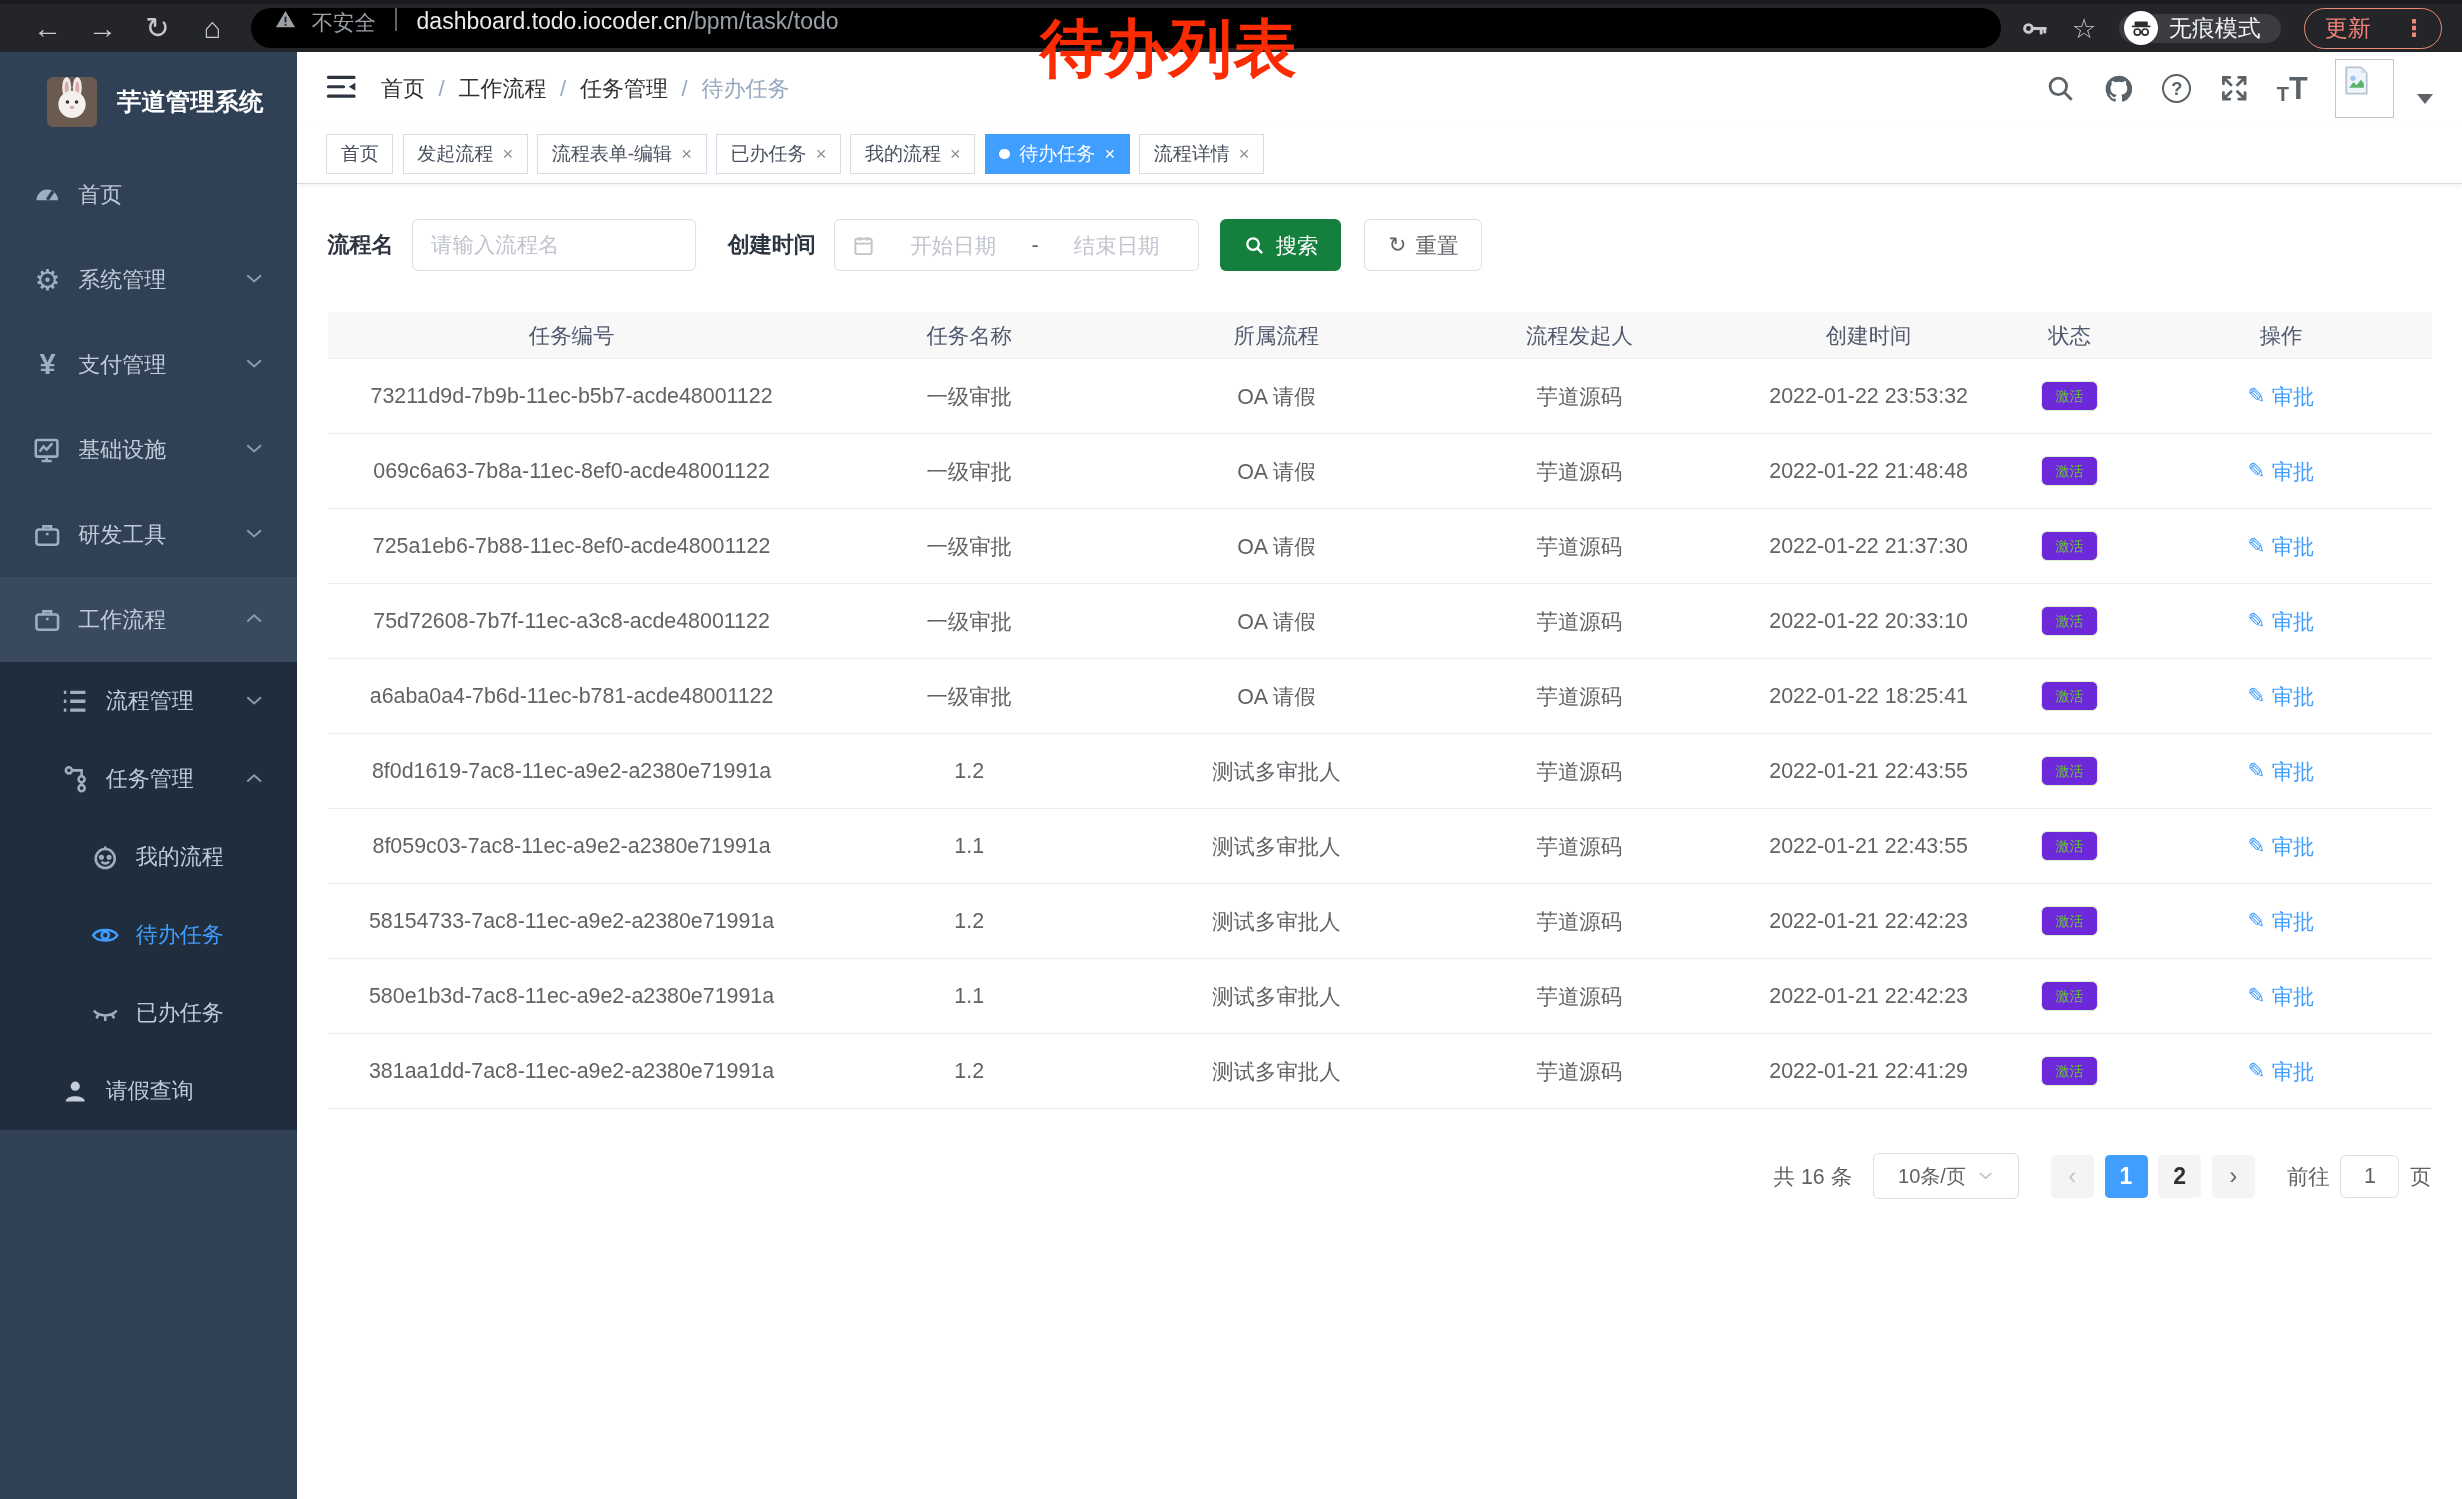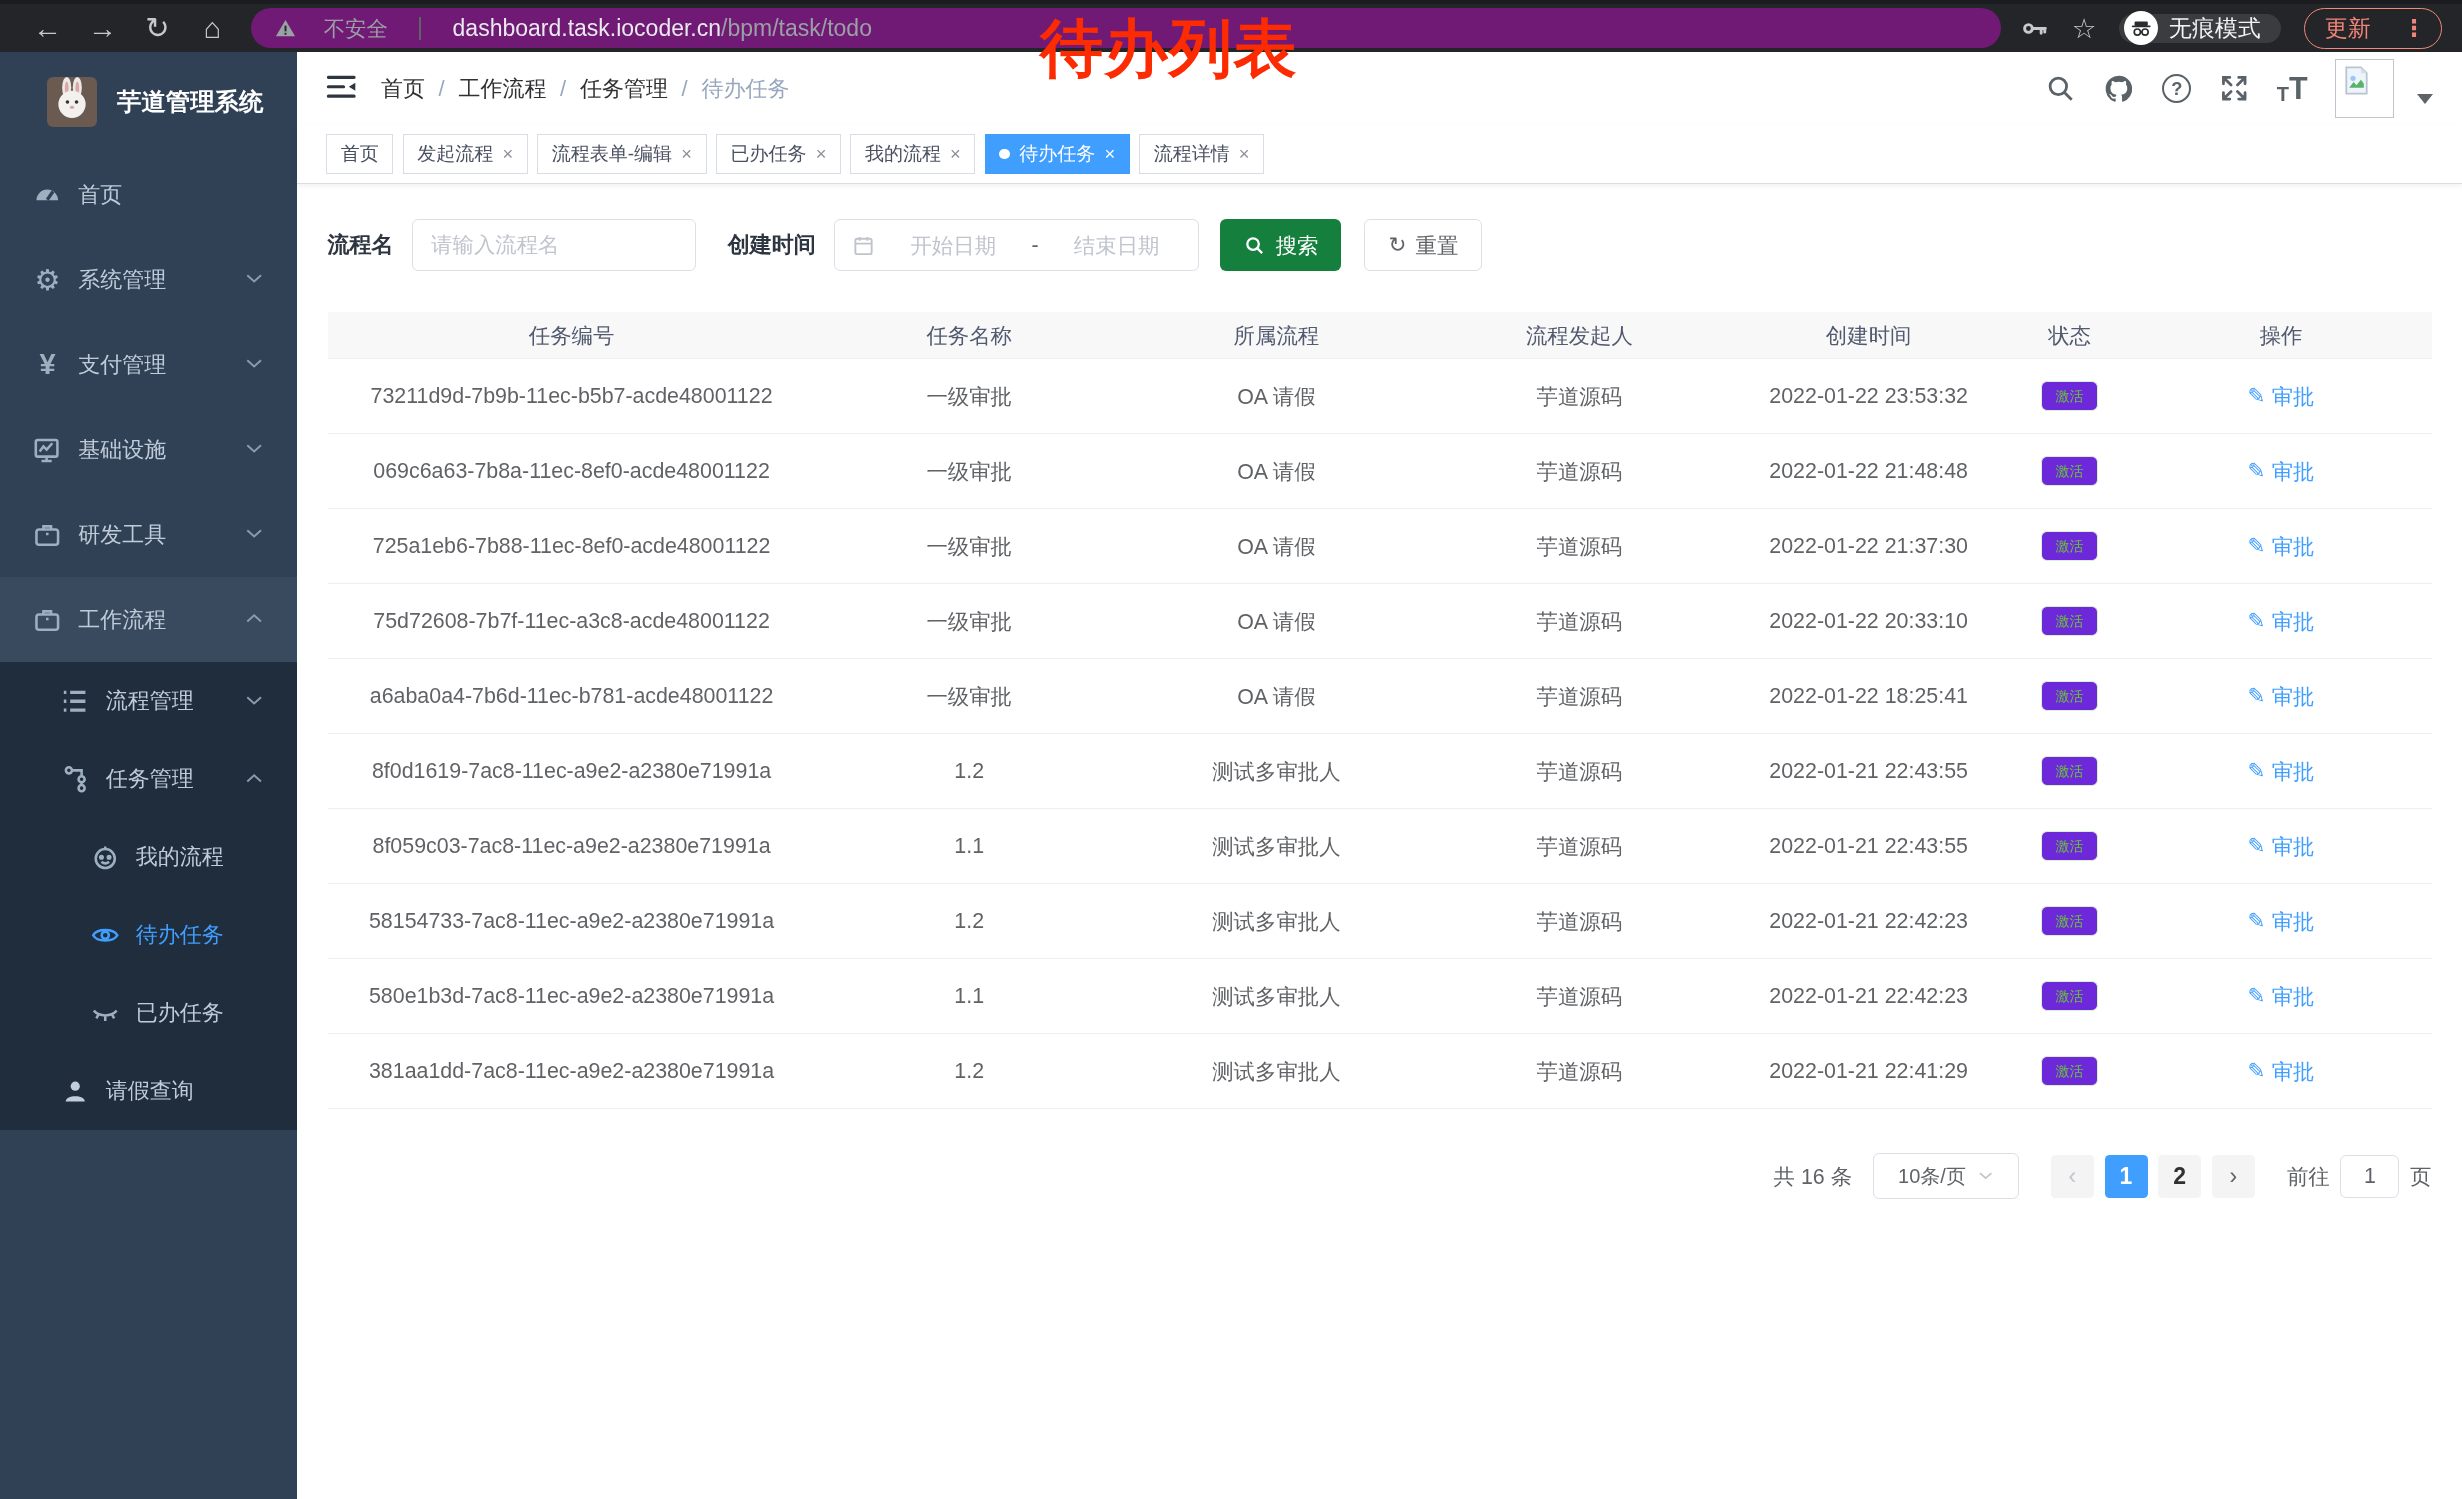--- a/index.html
+++ b/index.html
@@ -3,22 +3,22 @@
 <meta charset="utf-8">
 <style>
   * { margin:0; padding:0; box-sizing:border-box; }
   html,body { width:2462px; height:1500px; overflow:hidden;
     font-family:"Liberation Sans","DejaVu Sans",sans-serif; background:#fff; }
 
   
   .browser-bar { height:52px; background:#242528; border-top:4.6px solid #1b1c1f;
     display:flex; align-items:center; padding:0 20px; position:relative; z-index:5; }
   .nav-ic { width:55px; text-align:center; font-size:29px; color:#c6c8cb; cursor:pointer; }
-  .url-pill { flex:1; height:40px; margin:0 18.3px 0 10.7px; background:#701a75; border-radius:20px;
-    display:flex; align-items:center; padding:0 23px; gap:27px; }
+  .url-pill { flex:1; height:40px; margin:0 18.3px 0 10.7px; background:#000000; border-radius:20px;
+    display:flex; padding:0 23px; gap:15px; }
   .warn-tri { flex:none; }
   .sec-label { color:#9aa0a6; font-size:21.4px; }
   .pill-div { width:1.5px; height:23px; background:#5f6368; margin:0 4.6px; }
   .url-host { color:#e8eaed; font-size:23px; }
   .url-path { color:#9aa0a6; font-size:23px; }
   .chrome-right { display:flex; align-items:center; gap:23px; flex:none; }
   .key-ic,.star-ic { color:#c8cacd; font-size:27.5px; }
   .incog-badge { height:29px; background:#3b3c40; border-radius:20.6px; display:flex;
     align-items:center; gap:10.7px; padding:0 20px 0 4.6px; }
   .incog-circle { width:34px; height:34px; border-radius:50%; background:#fff;
@@ -143,21 +143,21 @@
   <span class="nav-ic">↻</span>
   <span class="nav-ic">⌂</span>
   <div class="url-pill">
     <svg class="warn-tri" width="23" height="23" viewBox="0 0 24 24">
         <path d="M12 3 22 20H2Z" fill="#9aa0a6"></path>
         <rect x="11" y="9" width="2" height="6" fill="#242528"></rect>
         <rect x="11" y="16.5" width="2" height="2" fill="#242528"></rect>
       </svg>
     <span class="sec-label">不安全</span>
     <span class="pill-div"></span>
-    <span><span class="url-host">dashboard.task.iocoder.cn</span><span class="url-path">/bpm/task/todo</span></span>
+    <span><span class="url-host">dashboard.todo.iocoder.cn</span><span class="url-path">/bpm/task/todo</span></span>
   </div>
   <div class="chrome-right">
     <svg width="29" height="29" viewBox="0 0 24 24" fill="none" stroke="#c8cacd" stroke-width="2.4" stroke-linecap="round">
         <circle cx="7" cy="12" r="3.2"></circle>
         <path d="M10.2 12H21M17.5 12v4M20.5 12v3"></path>
       </svg>
     <span class="star-ic">☆</span>
     <div class="incog-badge">
       <span class="incog-circle">
         <svg width="24.4" height="24.4" viewBox="0 0 44 44">

